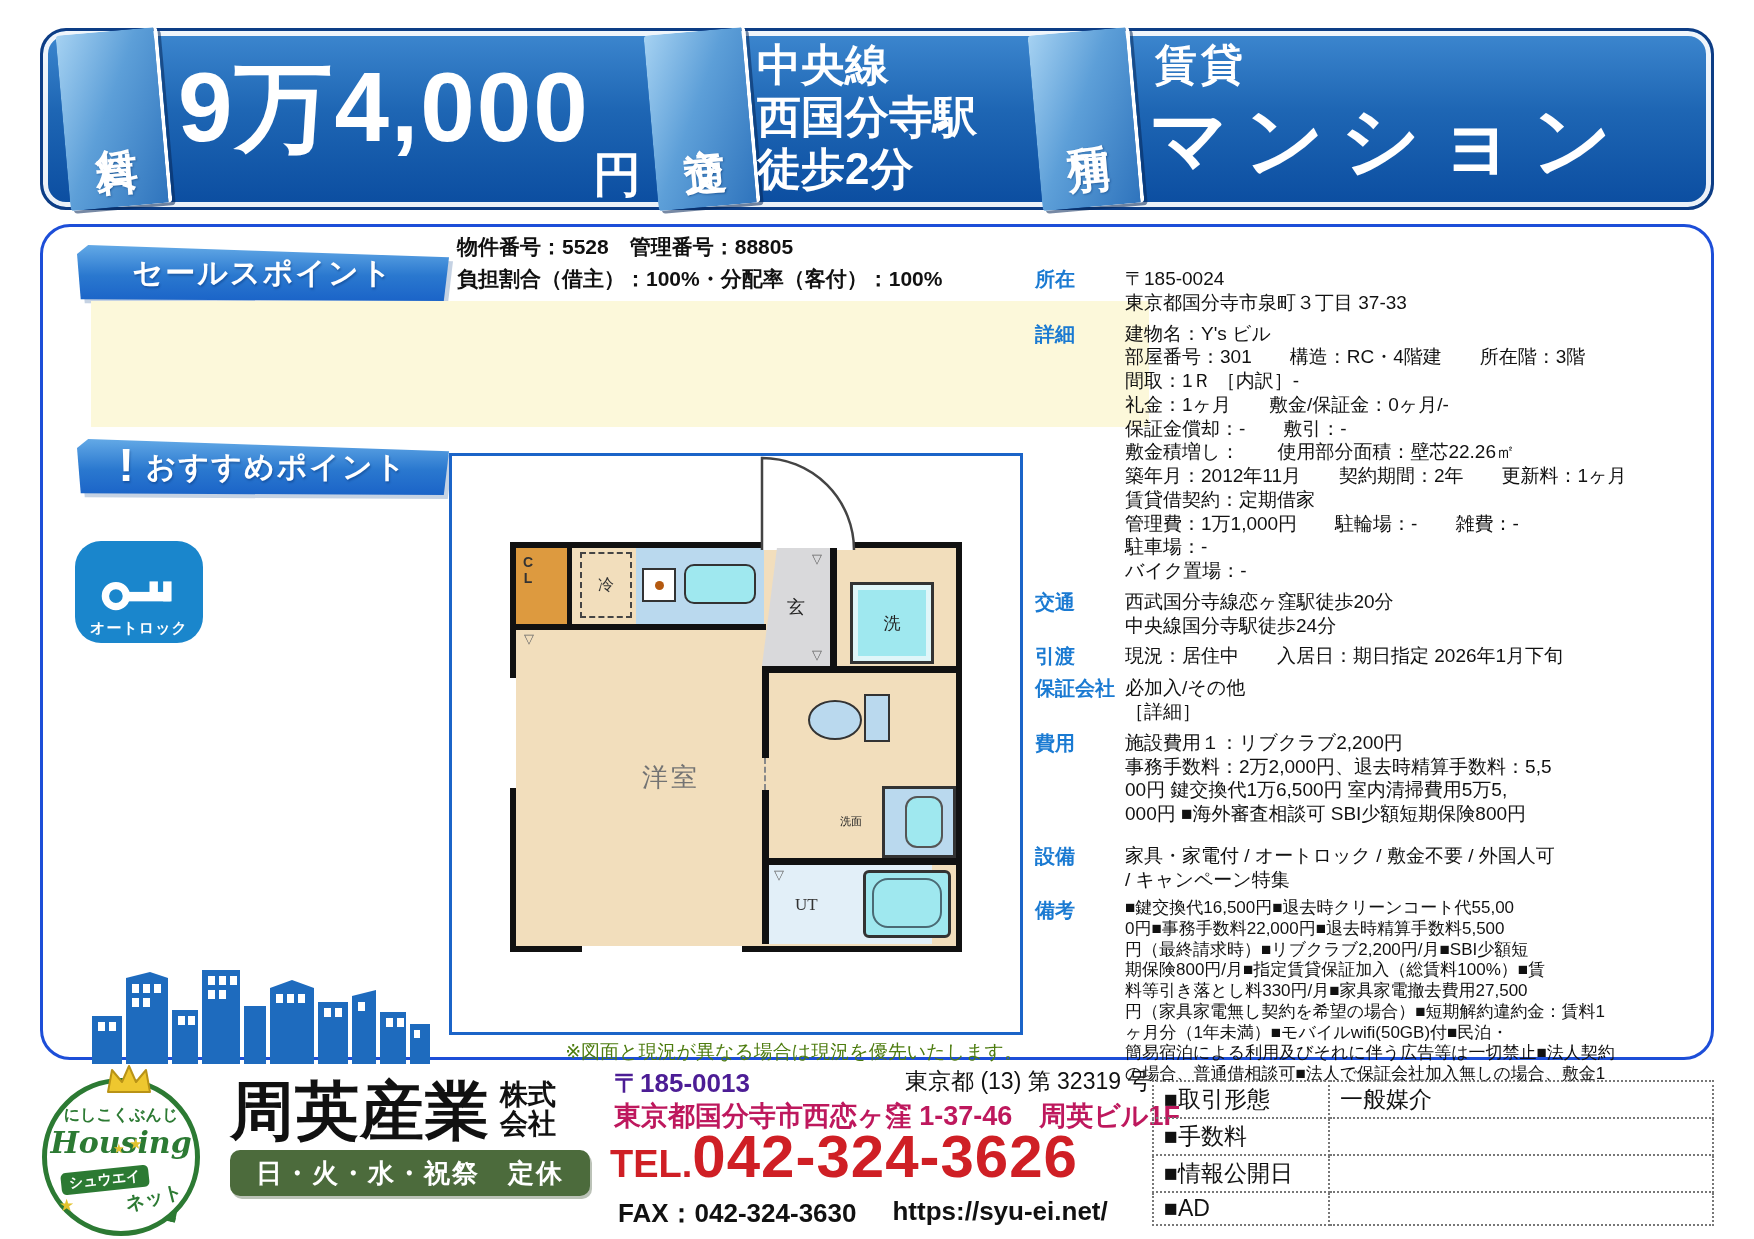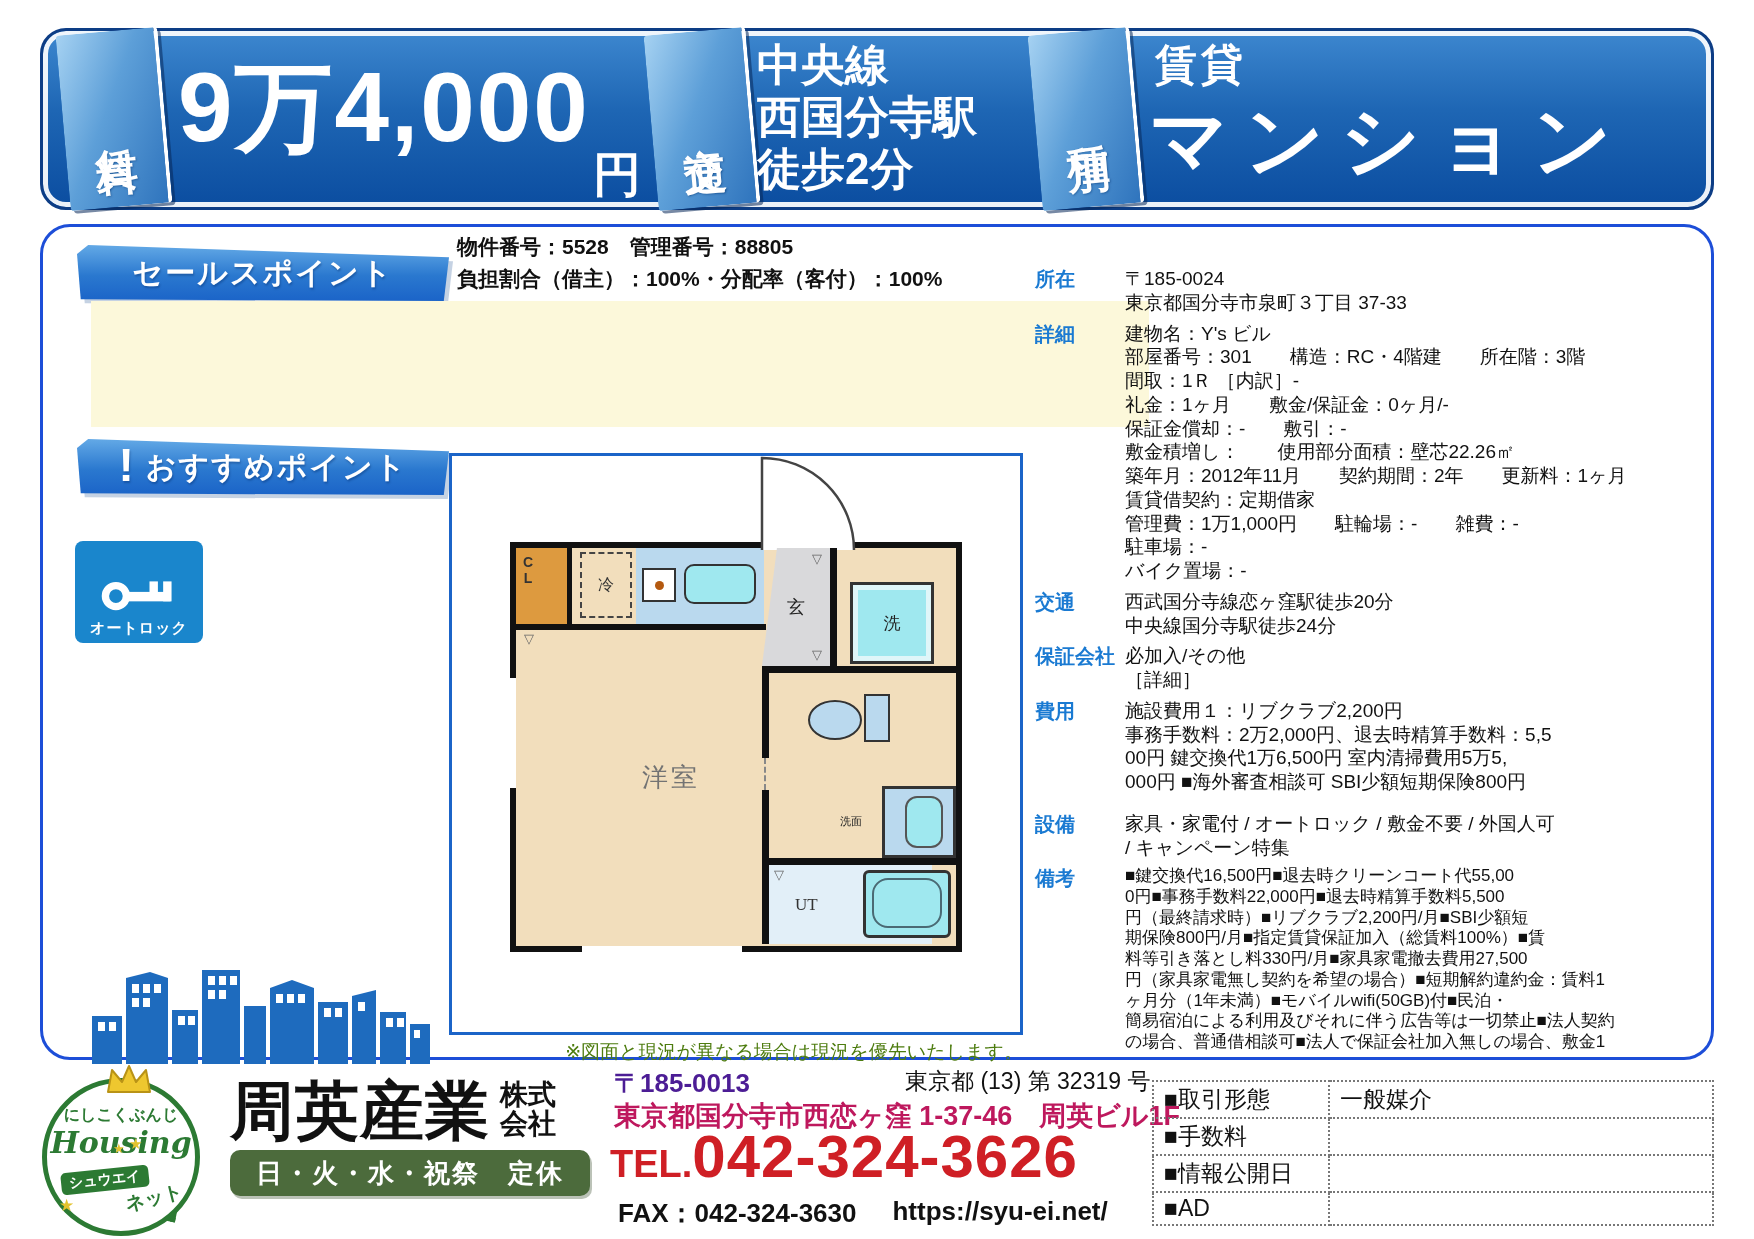--- a/index.html
+++ b/index.html
@@ -35,21 +35,21 @@
     text-shadow:1px 2px 2px rgba(0,40,100,.35); }
   .ribbon-wrap { filter:drop-shadow(4px 4px 0 rgba(140,165,200,.5)); position:absolute; }
   .rw-sales { left:34px; top:18px; } .rw-reco { left:34px; top:212px; }
   .rb-sales { position:relative; width:372px; } .rb-reco { position:relative; width:372px; }
   .reco-mark { font-size:46px; margin-right:10px; position:relative; top:-2px; }
   .meta-line1 { position:absolute; left:414px; top:6px; font-size:21px; font-weight:700; color:#111; }
   .meta-line2 { position:absolute; left:414px; top:38px; font-size:21px; font-weight:700; color:#111; }
   .yellow-box { position:absolute; left:48px; top:74px; width:1058px; height:126px; background:#fcf8da; }
 
   .badge { position:absolute; left:32px; top:314px; width:128px; height:102px; background:#1a86cc;
-    border-radius:8px; display:flex; flex-direction:column; align-items:center; justify-content:flex-end;
+    border-radius:26px; display:flex; flex-direction:column; align-items:center; justify-content:flex-end;
     padding-bottom:5px; }
   .badge-label { color:#fff; font-weight:bold; font-size:15px; letter-spacing:1px; }
   .badge svg { margin-bottom:4px; }
 
   
   .fp-box { position:absolute; left:406px; top:226px; width:574px; height:582px;
     border:3px solid #1b64c8; background:#fff; }
   .plan { position:absolute; left:58px; top:86px; width:452px; height:410px;
     background:#f2debc; border:6px solid #111; }
   .plan * { position:absolute; }
@@ -256,20 +256,24 @@
 管理費：1万1,000円　　駐輪場：-　　雑費：-
 駐車場：-
 バイク置場：-</div>
       </div>
       <div class="sec">
         <div class="sec-label">交通</div>
         <div class="sec-value">西武国分寺線恋ヶ窪駅徒歩20分
 中央線国分寺駅徒歩24分</div>
       </div>
       <div class="sec">
+        <div class="sec-label">引渡</div>
+        <div class="sec-value">現況：居住中　　入居日：期日指定 2026年1月下旬</div>
+      </div>
+      <div class="sec">
         <div class="sec-label">保証会社</div>
         <div class="sec-value">必加入/その他
 ［詳細］</div>
       </div>
       <div class="sec">
         <div class="sec-label">費用</div>
         <div class="sec-value">施設費用１：リブクラブ2,200円
 事務手数料：2万2,000円、退去時精算手数料：5,5
 00円 鍵交換代1万6,500円 室内清掃費用5万5,
 000円 ■海外審査相談可 SBI少額短期保険800円</div>

